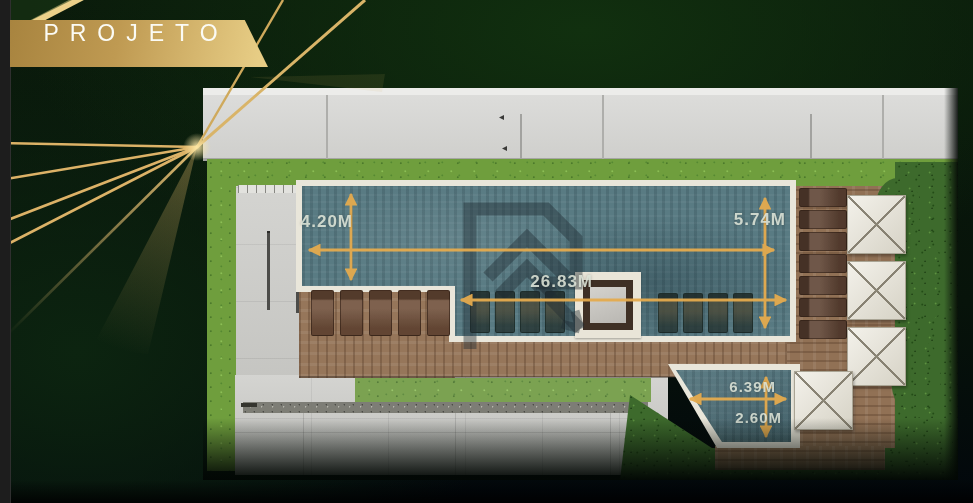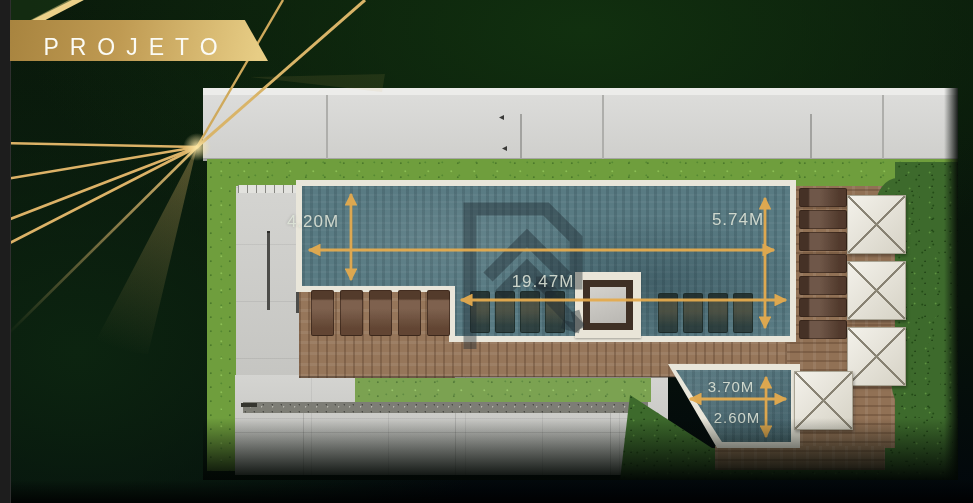--- a/index.html
+++ b/index.html
@@ -48,29 +48,29 @@
   .loungerH{background:#5f4434;border:1px solid rgba(40,24,14,.5);border-radius:2px;
     background-image:linear-gradient(90deg, rgba(0,0,0,.28) 0 18%, rgba(255,255,255,.10) 22% 42%, rgba(0,0,0,.14) 85%);}
   .poolLounger{background:rgba(44,62,58,.75);border:1px solid rgba(22,36,34,.6);border-radius:2px;
     background-image:linear-gradient(180deg, rgba(0,0,0,.3) 0 16%, rgba(120,95,60,.35) 20% 45%, rgba(0,0,0,.15) 85%);}
   .umbrella{background-color:#e8e4d6;border:1px solid #aaa595;box-shadow:1px 2px 3px rgba(0,0,0,.35);
     background-image:
       radial-gradient(circle 3px at 50% 50%, #8b8676 40%, transparent 70%),
       linear-gradient(45deg, rgba(0,0,0,0) calc(50% - 1px), rgba(120,114,98,.85) calc(50% - 1px) calc(50% + 1px), rgba(0,0,0,0) calc(50% + 1px)),
       linear-gradient(-45deg, rgba(0,0,0,0) calc(50% - 1px), rgba(120,114,98,.85) calc(50% - 1px) calc(50% + 1px), rgba(0,0,0,0) calc(50% + 1px)),
       linear-gradient(135deg, rgba(255,255,255,.5), rgba(0,0,0,.08));}
-  .dimlabel{color:rgba(223,230,217,.88);font-size:17px;letter-spacing:1px;text-align:center;
-    text-shadow:0 0 3px rgba(0,0,0,.25);font-weight:400;}
+  .dimlabel{color:rgba(223,230,217,.88);font-size:17px;letter-spacing:1px;text-align:right;
+    text-shadow:0 0 3px rgba(0,0,0,.25);font-weight:700;}
   .dimlabel.small{font-size:15px;}
 
   
-  #banner{left:10px;top:20px;width:258px;height:41px;z-index:9;
+  #banner{left:10px;top:20px;width:258px;height:47px;z-index:9;
     clip-path:polygon(0 0, 91% 0, 100% 100%, 0 100%);
     background:linear-gradient(100deg,#a8843f 0%,#bf9a52 42%,#e7cd85 96%);
-    display:flex;align-items:flex-end;justify-content:center;}
+    display:flex;align-items:flex-start;justify-content:center;}
   #banner .txt{color:#fbfbf5;font-size:23px;font-weight:300;letter-spacing:11px;
     padding-left:10px;transform:translateX(-8px);}
 
   #leftbar{left:0;top:0;width:10px;height:503px;background:#1d1d1d;border-right:1px solid #2f2f2f;z-index:8;}
 
   #plan{left:203px;top:88px;width:755px;height:392px;z-index:2;}
   svg{display:block;}
 </style>
 </head>
 <body>
@@ -187,22 +187,22 @@
         <line x1="106" y1="162" x2="571" y2="162" marker-start="url(#ar)" marker-end="url(#ar)"></line>
         <line x1="562" y1="110" x2="562" y2="240" marker-start="url(#ar)" marker-end="url(#ar)"></line>
         <line x1="258" y1="212" x2="583" y2="212" marker-start="url(#ar)" marker-end="url(#ar)"></line>
         <line x1="487" y1="311" x2="583" y2="311" marker-start="url(#ar)" marker-end="url(#ar)"></line>
         <line x1="563" y1="289" x2="563" y2="349" marker-start="url(#ar)" marker-end="url(#ar)"></line>
       </g>
     </svg>
 
     <div class="abs dimlabel" style="left:70px;top:124px;width:80px;">4.20M</div>
     <div class="abs dimlabel" style="left:487px;top:122px;width:96px;">5.74M</div>
-    <div class="abs dimlabel" style="left:290px;top:184px;width:100px;">19.47M</div>
-    <div class="abs dimlabel small" style="left:483px;top:290px;width:90px;">3.70M</div>
+    <div class="abs dimlabel" style="left:290px;top:184px;width:100px;">26.83M</div>
+    <div class="abs dimlabel small" style="left:483px;top:290px;width:90px;">6.39M</div>
     <div class="abs dimlabel small" style="left:489px;top:321px;width:90px;">2.60M</div>
 
     <div class="abs" style="left:0;top:330px;width:755px;height:62px;background:linear-gradient(180deg,rgba(3,9,5,0) 0%,rgba(3,9,5,.55) 55%,rgba(2,7,4,.98) 100%);"></div>
     <div class="abs" style="left:741px;top:0;width:14px;height:392px;background:linear-gradient(90deg,rgba(2,7,4,0),rgba(2,7,4,.9));"></div>
   </div>
 
   <svg class="abs" style="left:0;top:0;z-index:5;" width="973" height="503" viewBox="0 0 973 503">
     <defs>
       <linearGradient id="fade1" x1="197" y1="147" x2="7" y2="335" gradientUnits="userSpaceOnUse">
         <stop offset="0" stop-color="#e3bd72"></stop>

